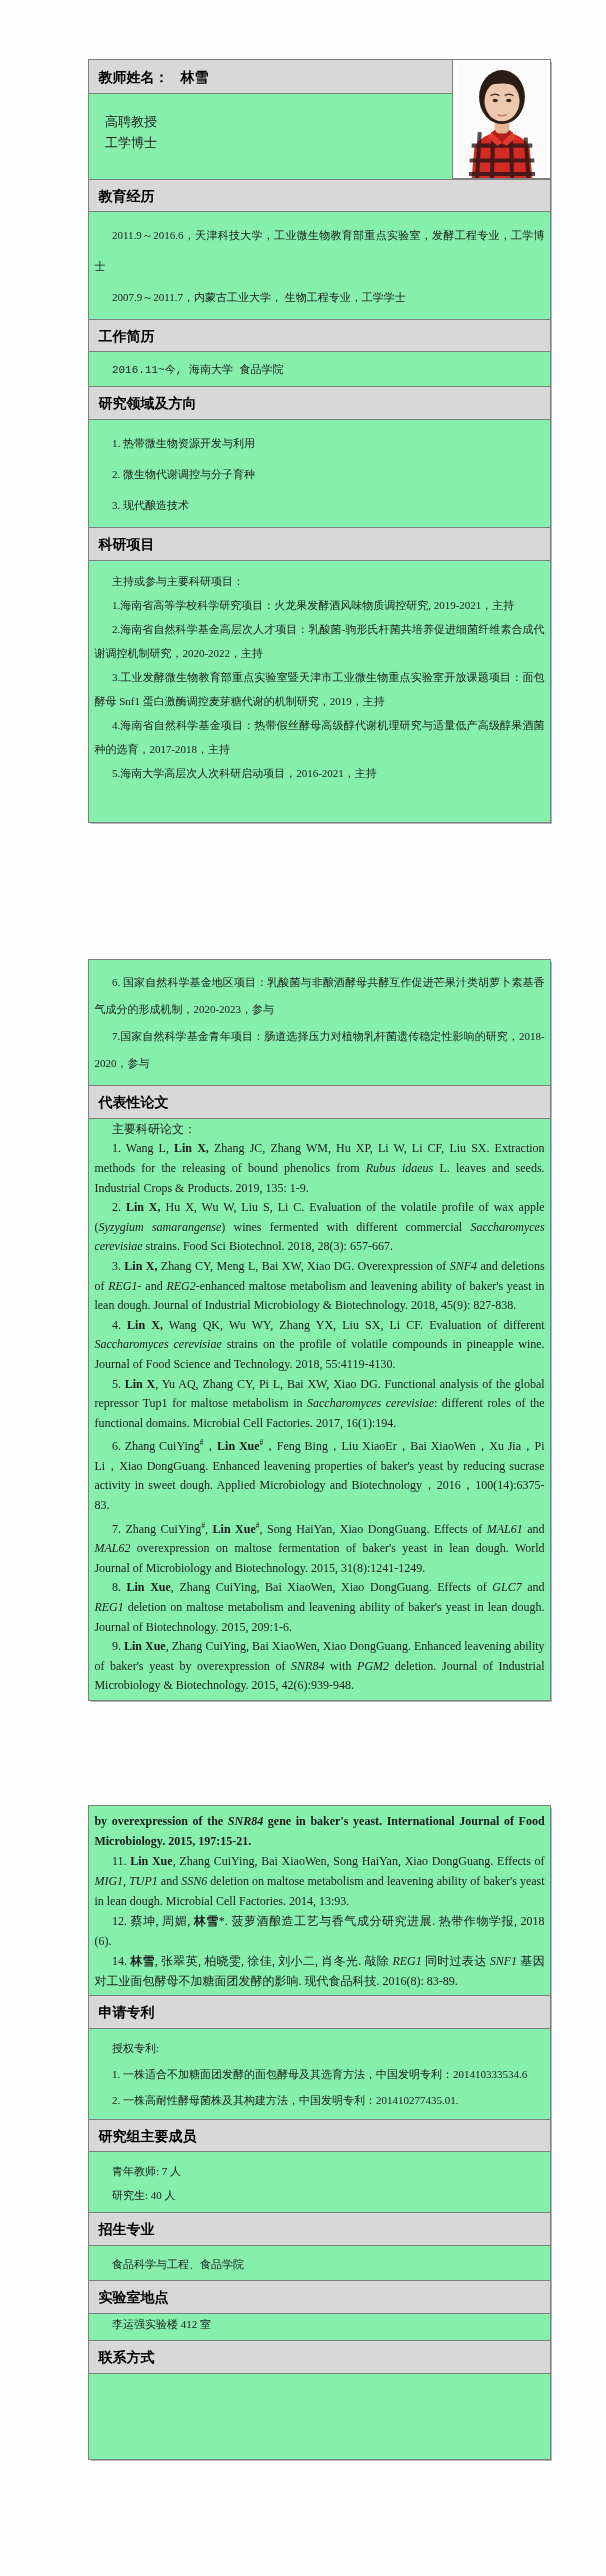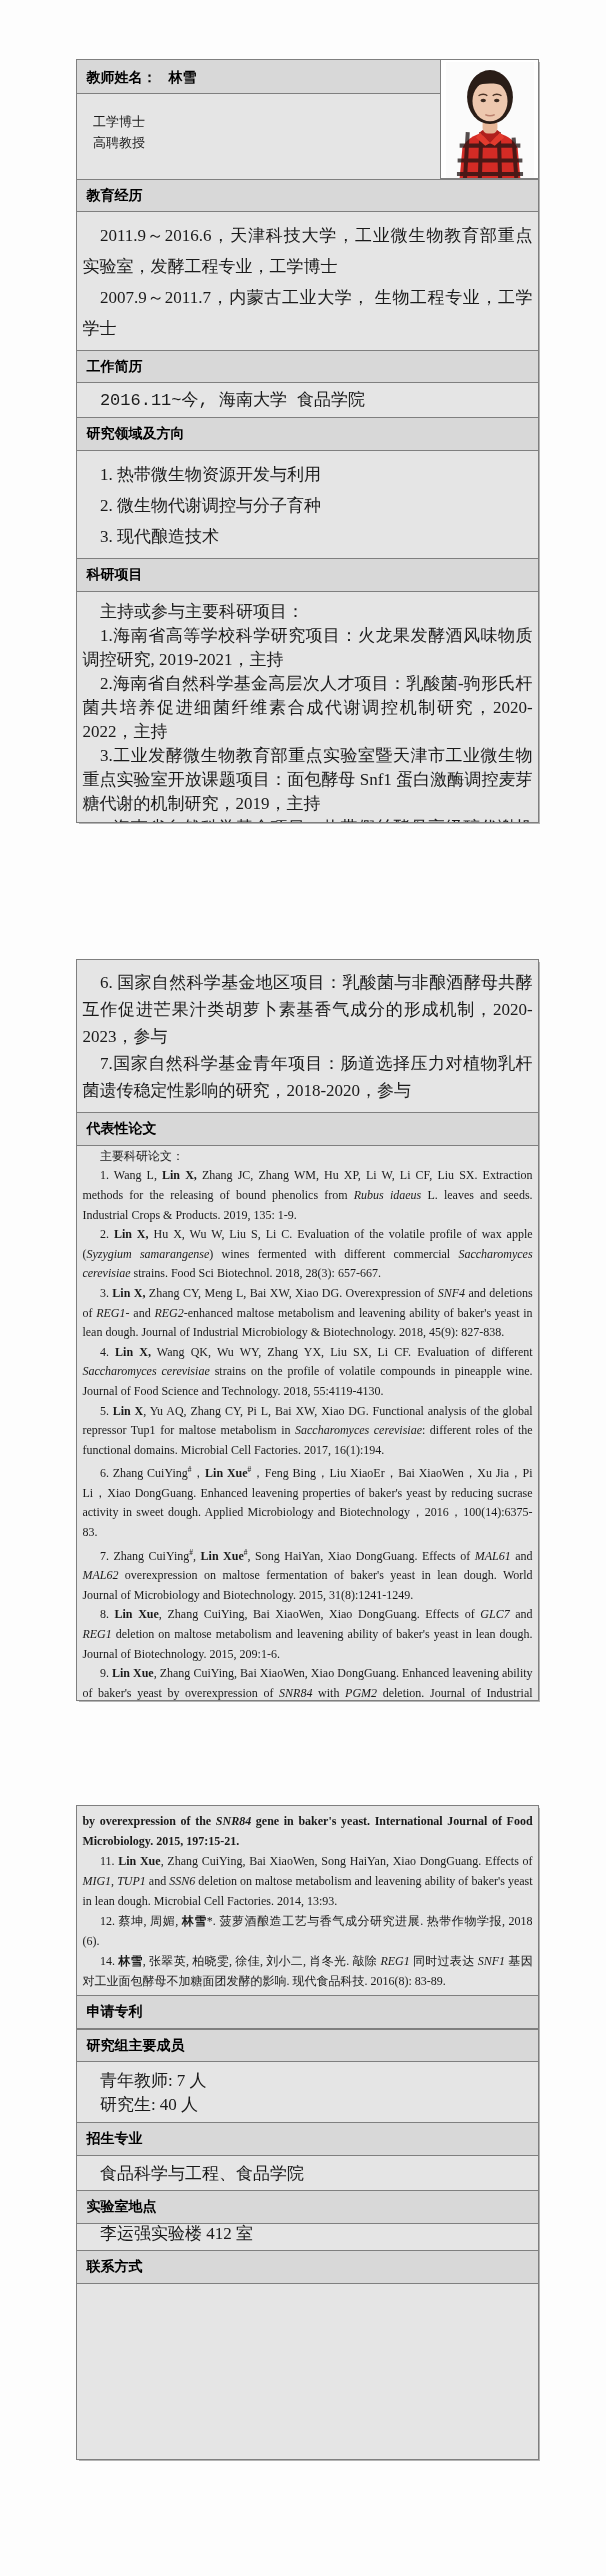--- a/index.html
+++ b/index.html
@@ -3,35 +3,35 @@
 <meta charset="utf-8">
 <style>
   html,body{margin:0;padding:0;}
   body{
     width:607px;height:2576px;position:relative;
     background:#fdfdfd;color:#1a1a1a;
     font-family:"Liberation Serif","DejaVu Serif",serif;
     overflow:hidden;
   }
   .page{
-    position:absolute;left:76px;width:461px;
-    background:#e5e5e5;
+    position:absolute;left:88px;width:461px;
+    background:#86efac;
     border:0.7px solid #7f7f7f;
     box-shadow:0.7px 1.3px 0.7px rgba(90,90,90,.45);
     overflow:hidden;
   }
   #page1{top:59px;height:762px;}
   #page2{top:959px;height:740px;}
   #page3{top:1805px;height:653px;}
 
   .band{
     background:#d8d8d8;
     border-top:0.7px solid #7f7f7f;
     border-bottom:0.7px solid #7f7f7f;
-    font-family:Liberation Mono, monospace;
+    font-family:Liberation Sans, sans-serif;
     font-weight:bold;font-size:14px;color:#000;
     padding:8px 9.4px 7.4px 9.4px;line-height:16px;
   }
 
   
   .head-row{display:flex;align-items:stretch;}
   .head-left{flex:1 1 auto;display:flex;flex-direction:column;min-width:0;}
   .name-cell{
     background:#d8d8d8;border-bottom:0.7px solid #7f7f7f;
     font-family:"Liberation Sans","DejaVu Sans",sans-serif;
@@ -48,21 +48,21 @@
     width:97px;flex:0 0 97px;
     border-left:0.7px solid #7f7f7f;
     border-bottom:0.7px solid #7f7f7f;
     background:#fff;
     display:flex;justify-content:center;align-items:flex-start;
     padding-top:2px;
   }
   .photo-frame{width:88px;height:116px;background:#fafafa;}
 
   
-  .cell{padding:6.7px 5.4px 6.7px 5.4px;font-size:17px;}
+  .cell{padding:6.7px 5.4px 6.7px 5.4px;font-size:11px;}
   .cell p{margin:0;text-align:justify;}
   .indent p{text-indent:17.5px;}
   .noindent-first p:first-child{text-indent:0;font-weight:bold;}
 
   .edu-cell{line-height:31px;padding-top:8px;padding-bottom:5.4px;}
   .work-cell{line-height:20px;padding-top:8px;padding-bottom:6px;font-family:Liberation Mono, monospace;}
   .fields-cell{line-height:31px;padding-top:8px;padding-bottom:6.7px;}
   .projects-cell{line-height:24px;padding-top:8px;padding-bottom:5.4px;}
   .projects2-cell{line-height:27px;padding-top:9.4px;padding-bottom:8px;}
   .papers-cell{line-height:19.6px;font-size:12px;padding-top:1px;padding-bottom:5.4px;}
@@ -81,22 +81,22 @@
 <body>
 
 <div class="page" id="page1">
 
   <div class="head-row">
     <div class="head-left">
       <div class="name-cell">
         <span>教师姓名：</span><span class="name-value">林雪</span>
       </div>
       <div class="titles-cell">
+          <p>高聘教授</p>
           <p>工学博士</p>
-          <p>高聘教授</p>
         </div>
     </div>
     <div class="photo-cell">
       <svg class="photo-frame" viewBox="0 0 130 172" xmlns="http://www.w3.org/2000/svg">
         <rect x="0" y="0" width="130" height="172" fill="#fbfbfb"></rect>
 
         <path d="M20 172 L24 128 C30 112 48 104 65 104 C82 104 100 112 106 128 L110 172 Z" fill="#d42b25"></path>
         <g stroke="#1d1212" stroke-width="6" opacity="0.75">
           <path d="M32 104 L28 172"></path>
             <path d="M52 104 L50 172"></path>
@@ -187,20 +187,25 @@
 <div class="page" id="page3">
 
   <div class="cell papers3-cell indent noindent-first">
       <p>by overexpression of the <i>SNR84</i> gene in baker's yeast. International Journal of Food Microbiology. 2015, 197:15-21.</p>
       <p>11. <b>Lin Xue</b>, Zhang CuiYing, Bai XiaoWen, Song HaiYan, Xiao DongGuang. Effects of <i>MIG1</i>, <i>TUP1</i> and <i>SSN6</i> deletion on maltose metabolism and leavening ability of baker's yeast in lean dough. Microbial Cell Factories. 2014, 13:93.</p>
       <p>12. 蔡坤, 周媚, <b>林雪</b>*. 菠萝酒酿造工艺与香气成分研究进展. 热带作物学报, 2018 (6).</p>
       <p>14. <b>林雪</b>, 张翠英, 柏晓雯, 徐佳, 刘小二, 肖冬光. 敲除 <i>REG1</i> 同时过表达 <i>SNF1</i> 基因对工业面包酵母不加糖面团发酵的影响. 现代食品科技. 2016(8): 83-89.</p>
     </div>
 
   <div class="band">申请专利</div>
+  <div class="cell patents-cell indent">
+      <p>授权专利:</p>
+      <p>1. 一株适合不加糖面团发酵的面包酵母及其选育方法，中国发明专利：201410333534.6</p>
+      <p>2. 一株高耐性酵母菌株及其构建方法，中国发明专利：201410277435.01.</p>
+    </div>
 
   <div class="band">研究组主要成员</div>
   <div class="cell team-cell indent">
       <p>青年教师: 7 人</p>
       <p>研究生: 40 人</p>
     </div>
 
   <div class="band">招生专业</div>
   <div class="cell majors-cell indent">
       <p>食品科学与工程、食品学院</p>

